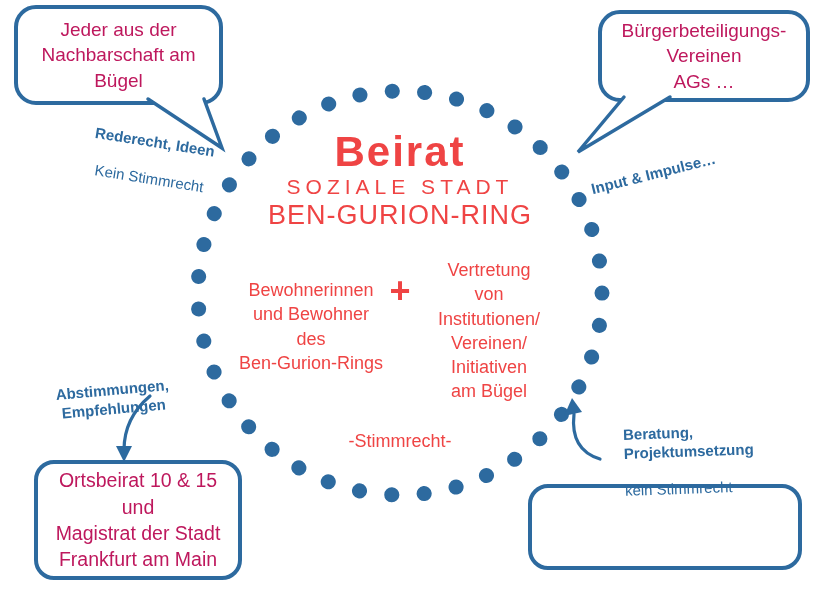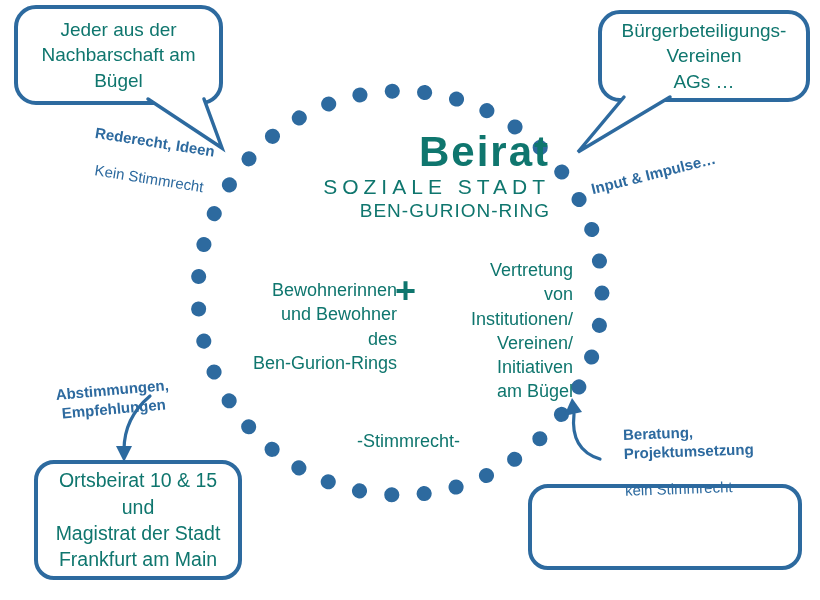--- a/index.html
+++ b/index.html
@@ -2,31 +2,31 @@
 <html><head>
 <meta charset="utf-8">
 <style>
   html,body{margin:0;padding:0;background:#ffffff;}
   .canvas{
     position:relative;width:820px;height:600px;background:#ffffff;overflow:hidden;
     font-family:"Liberation Sans", sans-serif;color:#2d6a9f;
   }
   .layer{position:absolute;left:0;top:0;}
   .txt{
-    position:absolute;white-space:pre-line;text-align:center;color:#0f766e;
+    position:absolute;white-space:pre-line;text-align:center;color:#be185d;
     display:flex;align-items:center;justify-content:center;
   }
-  .blocktxt{position:absolute;white-space:pre-line;text-align:right;color:#0f766e;}
+  .blocktxt{position:absolute;white-space:pre-line;text-align:center;color:#ef4444;}
   .bubble-tl{left:16px;top:7px;width:205px;height:96px;font-size:19px;line-height:1.32;}
   .bubble-tr{left:600px;top:12px;width:208px;height:88px;font-size:19px;line-height:1.32;}
   .box-bl{left:36px;top:462px;width:204px;height:116px;font-size:19.5px;line-height:1.35;}
   .box-br{left:530px;top:486px;width:270px;height:82px;font-size:20px;line-height:1.35;}
   .center-title{left:250px;top:128px;width:300px;font-size:42px;font-weight:bold;letter-spacing:2px;}
   .center-sub1{left:250px;top:175px;width:300px;font-size:21px;letter-spacing:5px;}
-  .center-sub2{left:250px;top:200px;width:300px;font-size:19px;letter-spacing:1px;}
+  .center-sub2{left:250px;top:200px;width:300px;font-size:27px;letter-spacing:1px;}
   .member-left{left:225px;top:278px;width:172px;font-size:18px;line-height:1.35;}
   .member-right{left:405px;top:258px;width:168px;font-size:18px;line-height:1.35;}
   .plus-sign{left:384px;top:270px;width:32px;font-size:36px;font-weight:bold;}
   .voting-note{left:340px;top:431px;width:120px;font-size:18px;}
   .ann{position:absolute;color:#2d6a9f;font-size:15px;line-height:1.25;white-space:pre-line;}
   .ann .b{font-weight:bold;display:block;white-space:pre-line;}
   .ann .r{display:block;white-space:pre-line;}
   .ann-tl{left:82px;top:114px;width:140px;text-align:center;transform:rotate(9deg);}
   .ann-tr{left:581px;top:146px;width:145px;text-align:center;transform:rotate(-14deg);font-weight:bold;}
   .ann-bl{left:44px;top:362px;width:138px;text-align:center;transform:rotate(-5deg);font-weight:bold;}

